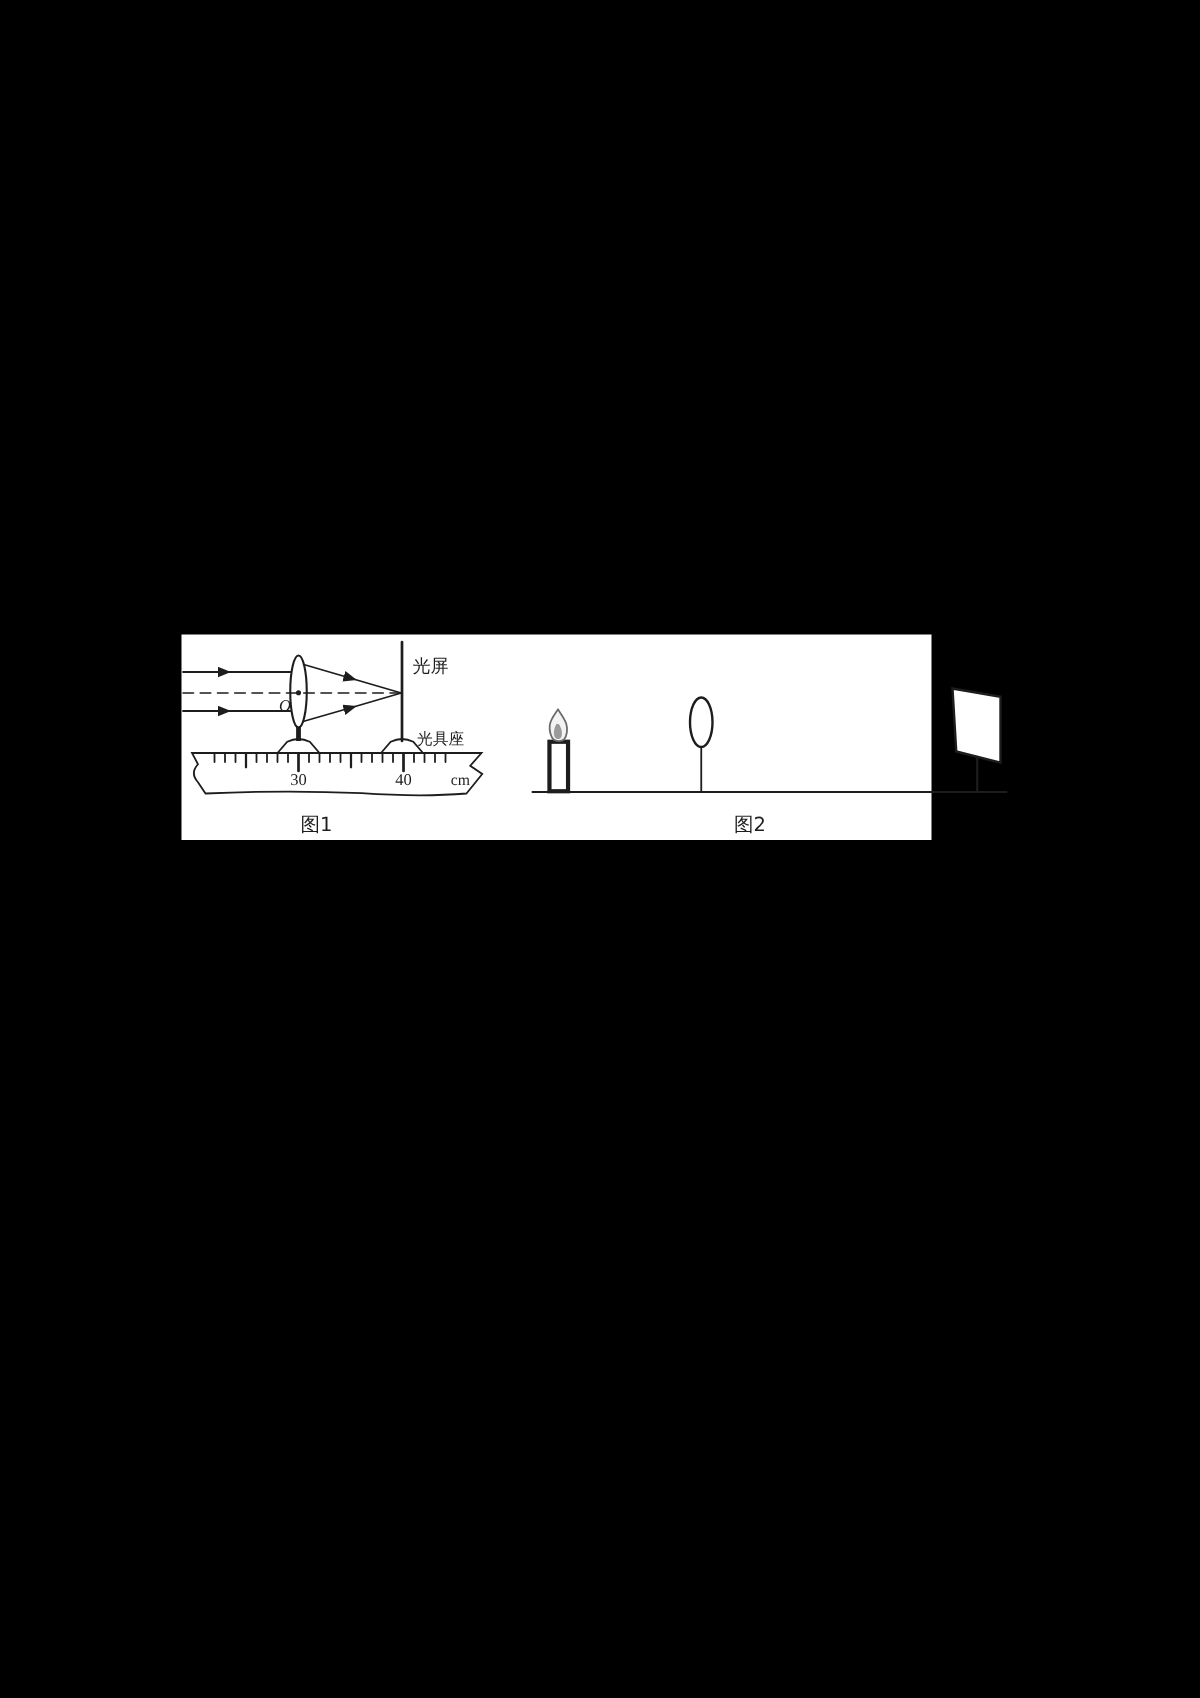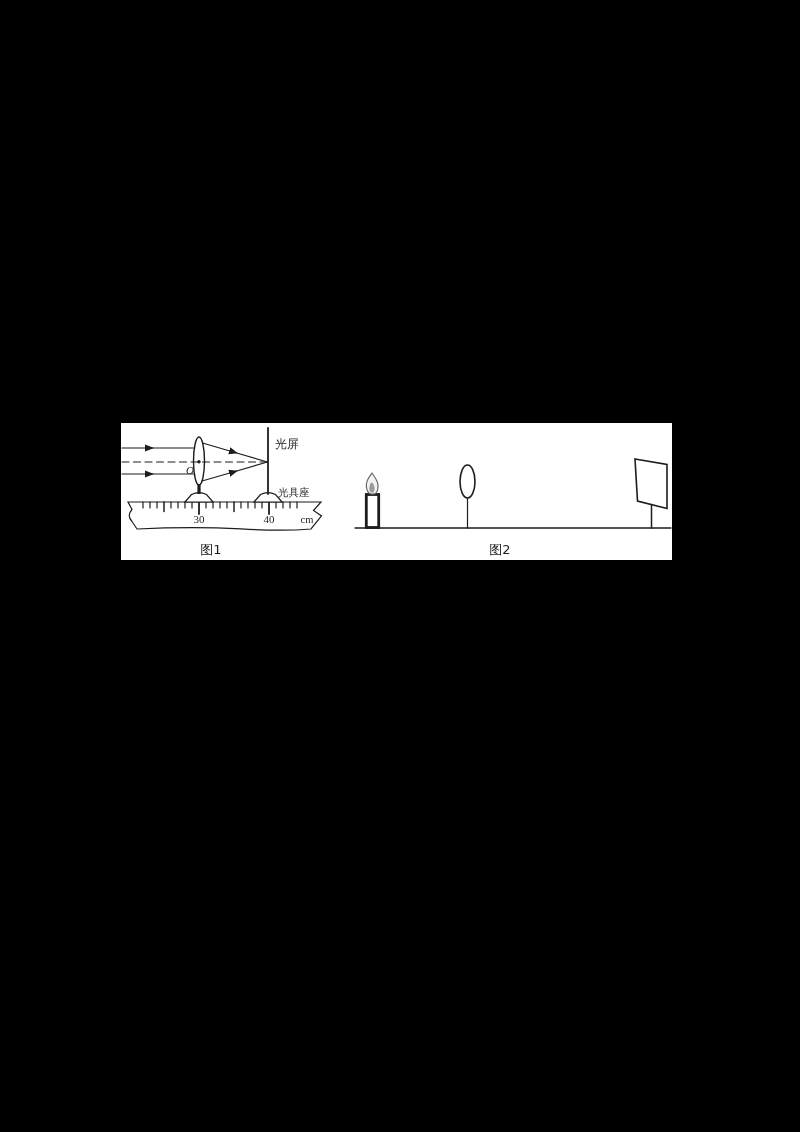--- a/index.html
+++ b/index.html
@@ -11,21 +11,21 @@
     position: relative;
     width: 800px;
     height: 1132px;
     background: #000000;
     overflow: hidden;
   }
   .figure-panel {
     position: absolute;
     left: 121px;
     top: 423px;
-    width: 551px;
+    width: 500px;
     height: 137px;
     background: #ffffff;
   }
   svg { display: block; }
   .label-cjk {
     font-family: "DejaVu Sans", "Liberation Sans", sans-serif;
   }
   .label-num {
     font-family: "Liberation Serif", "DejaVu Serif", serif;
   }

